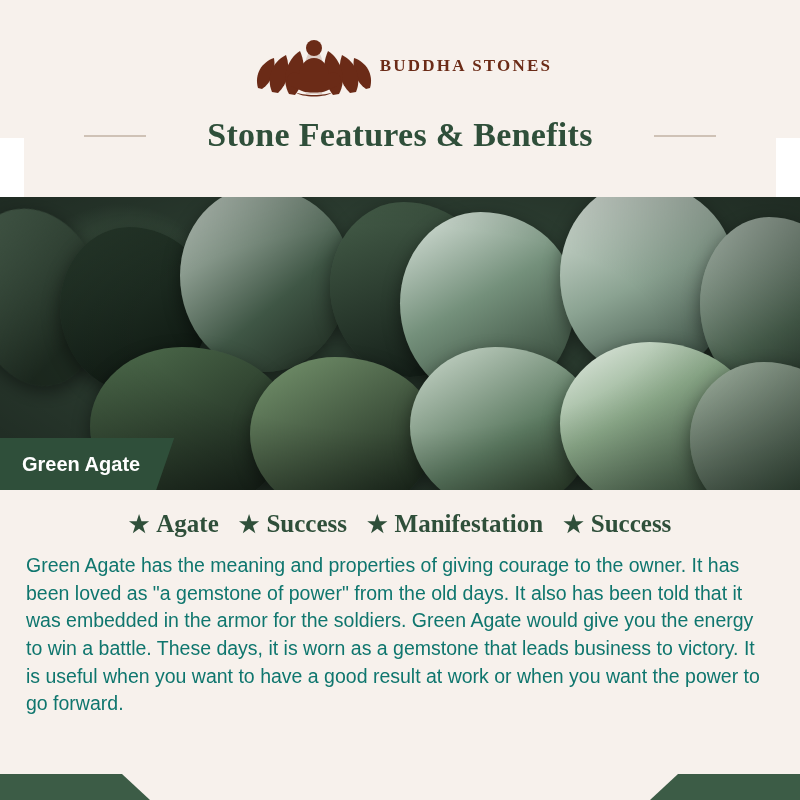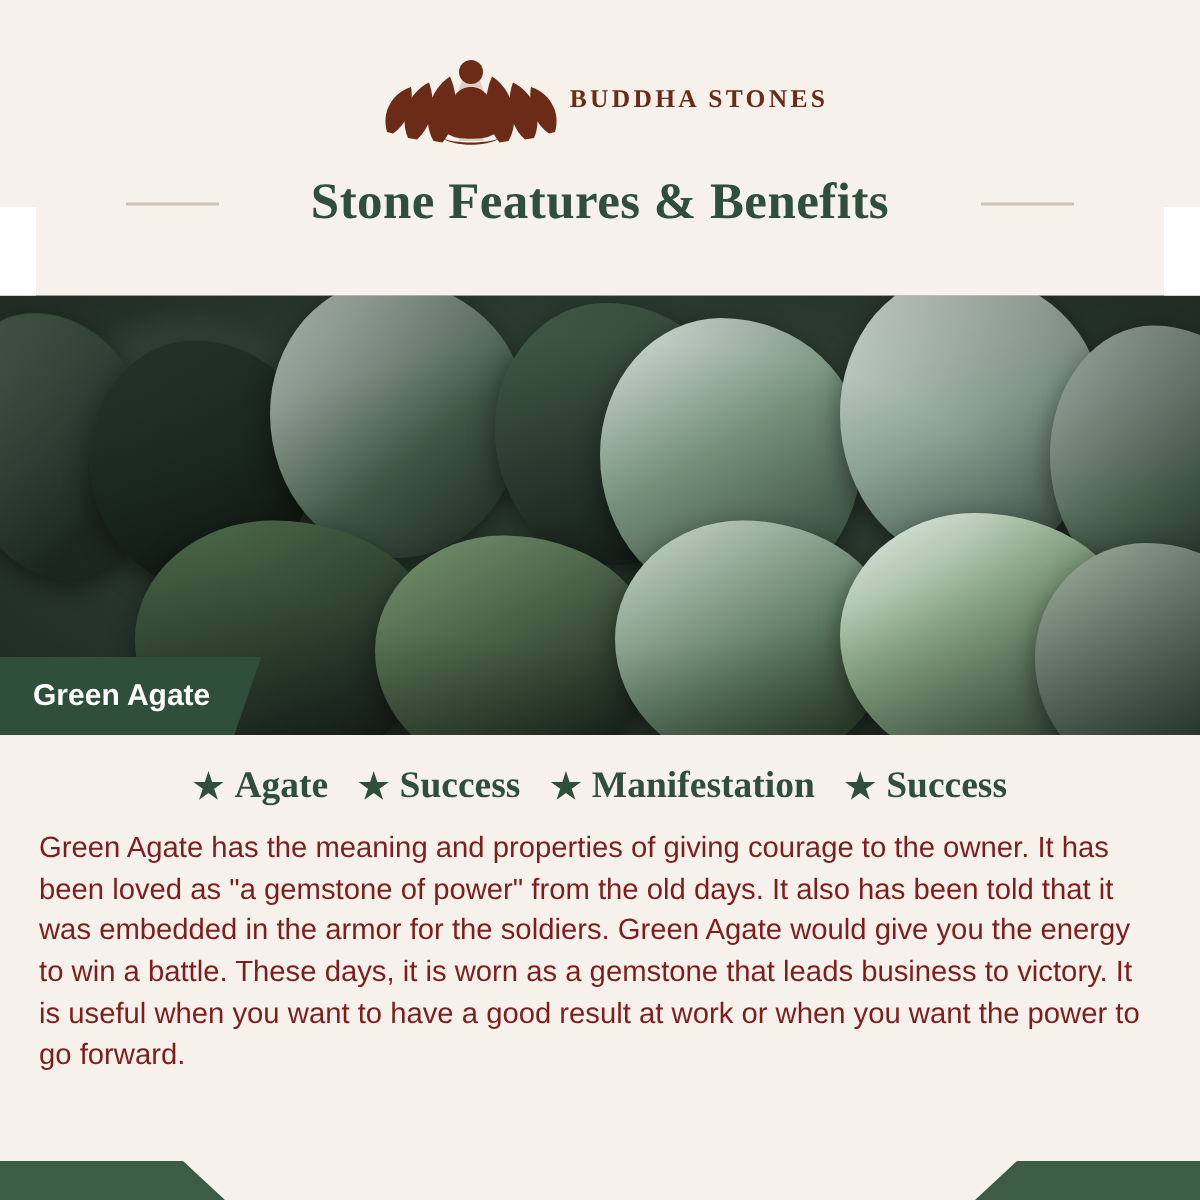--- a/index.html
+++ b/index.html
@@ -225,21 +225,21 @@
     font-size: 23px;
     line-height: 1;
     color: #2f4f3a;
   }
 
   .description {
     margin: 14px 26px 0 26px;
     font-family: "Liberation Sans", sans-serif;
     font-size: 19.5px;
     line-height: 1.42;
-    color: #7f1d1d;
+    color: #0f766e;
     text-align: left;
   }
 
   
   .bottom-wedge {
     position: absolute;
     bottom: 0;
     width: 150px;
     height: 26px;
     background: #3c5c46;

